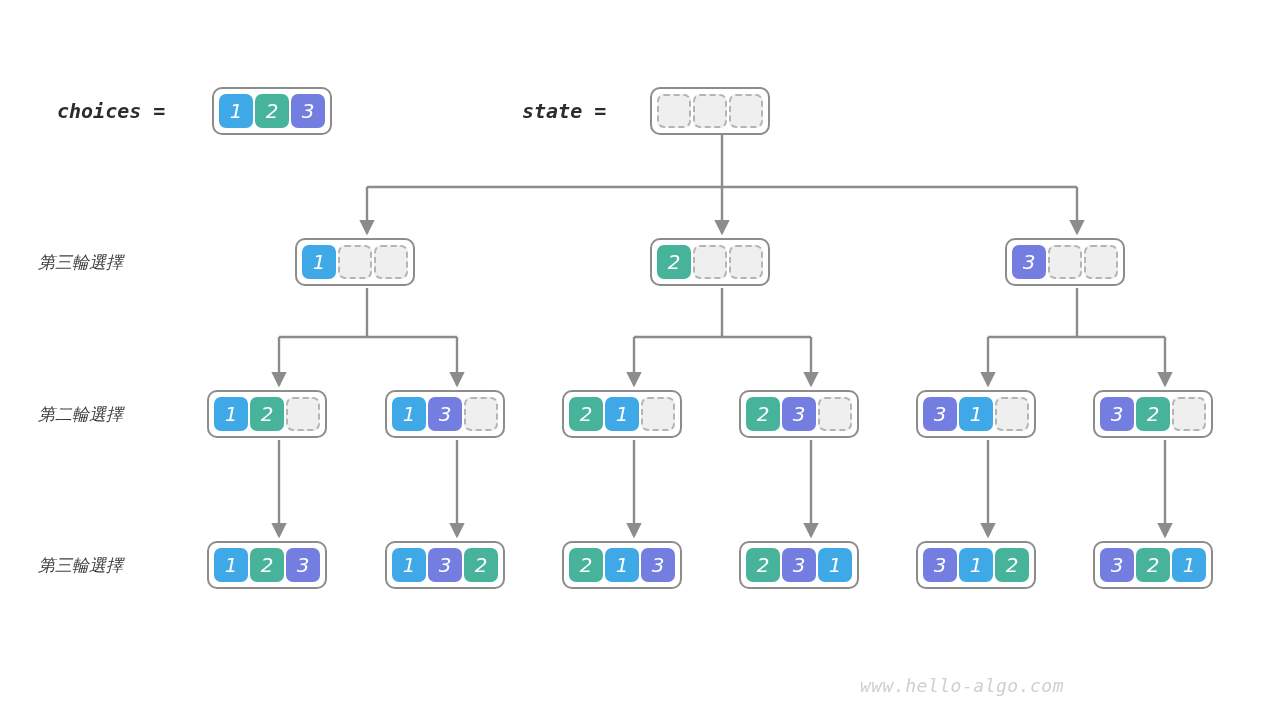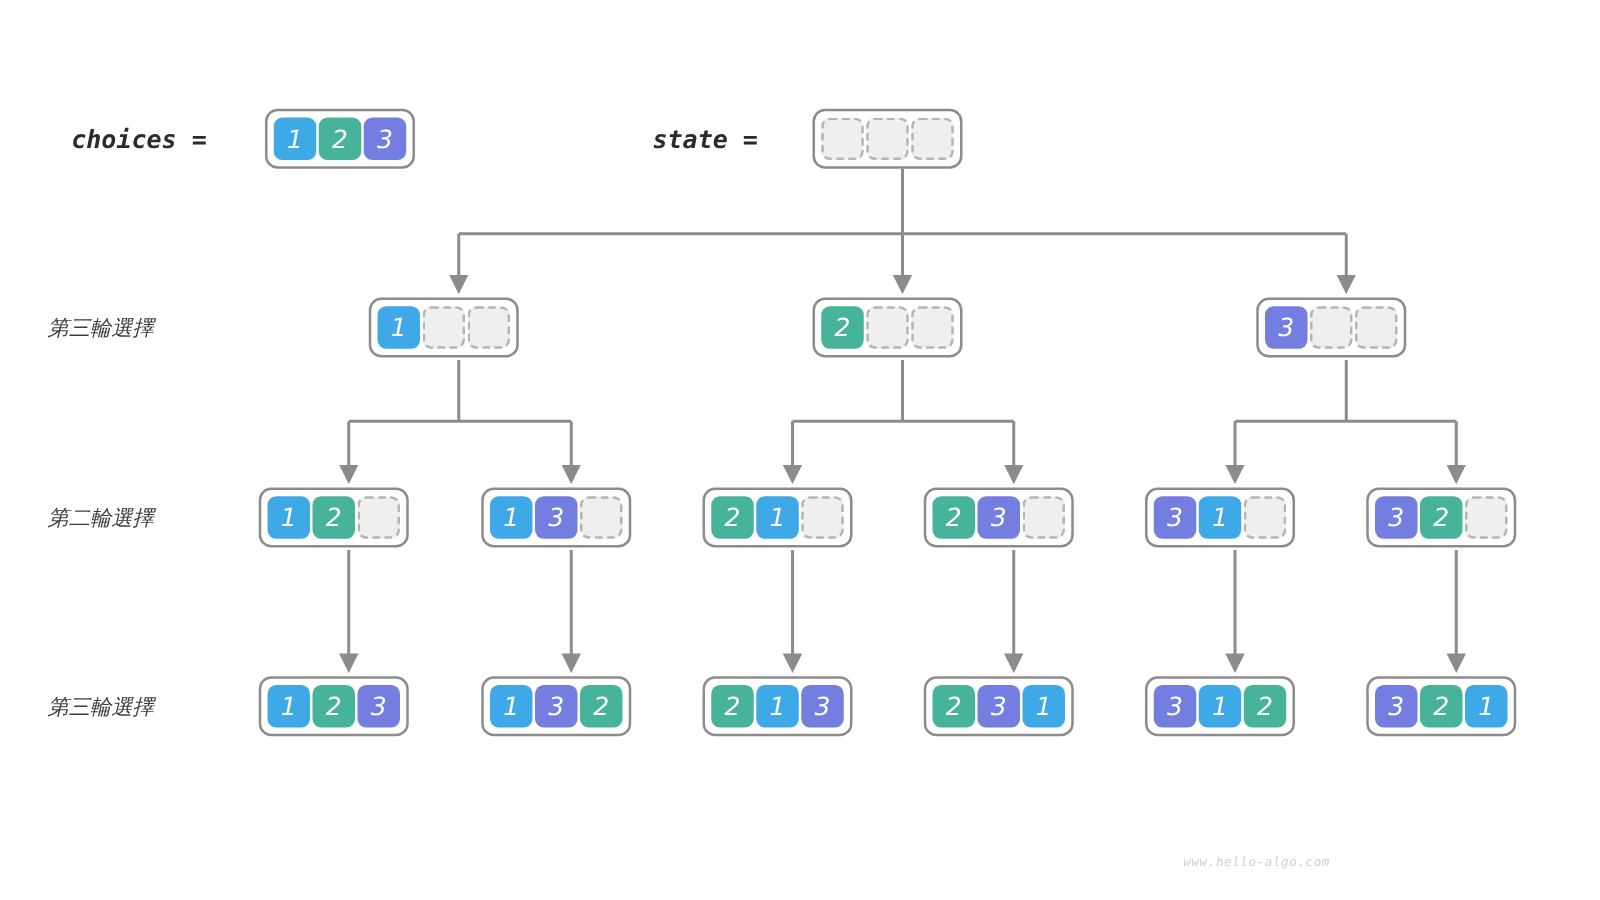--- a/index.html
+++ b/index.html
@@ -75,21 +75,21 @@
     position: absolute;
     font-size: 17px;
     color: #3c3c3c;
     white-space: nowrap;
   }
   .watermark {
     position: absolute;
     right: 22px;
     bottom: 24px;
     font-family: "DejaVu Sans Mono", "Liberation Mono", monospace;
-    font-size: 10px;
+    font-size: 18px;
     color: #cfcfcf;
     letter-spacing: 0.5px;
   }
 </style>
 </head>
 <body>
 
 <div id="stage">
 
   <svg id="edges" viewBox="0 0 1280 720" xmlns="http://www.w3.org/2000/svg">

